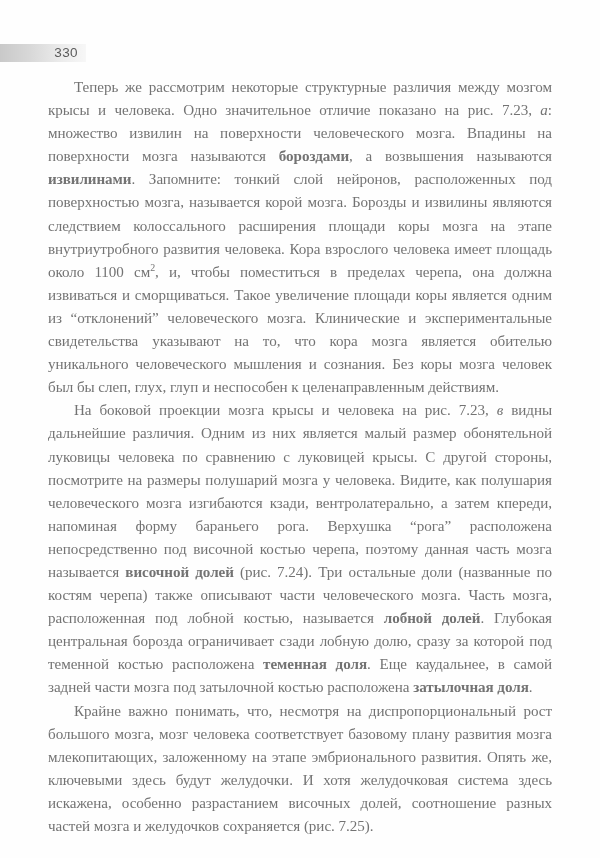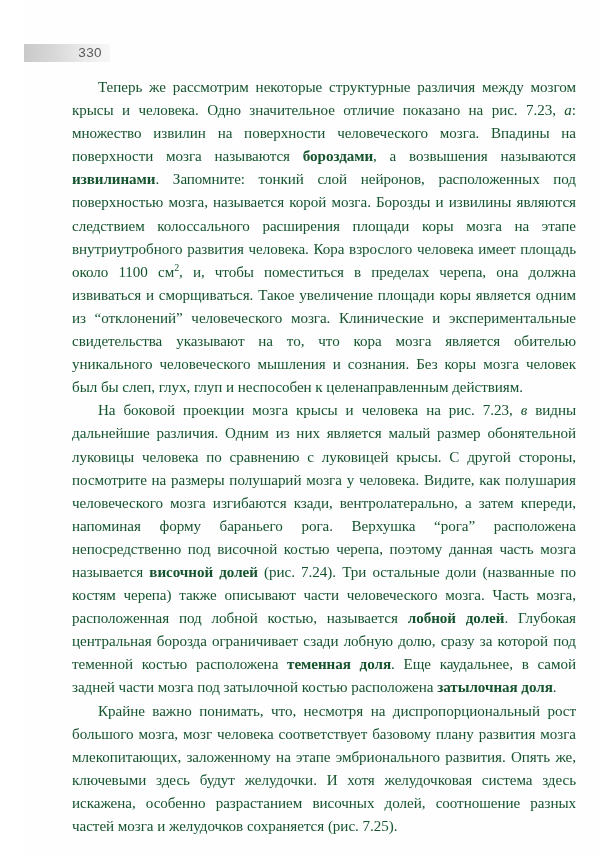--- a/index.html
+++ b/index.html
@@ -14,21 +14,20 @@
     overflow: hidden;
     font-family: "Liberation Serif", serif;
     color: #111111;
     -webkit-font-smoothing: antialiased;
   }
 
   .page {
     position: absolute;
     inset: 0;
     background: #fefefe;
-    margin-left: 24px;
   }
 
   
   .header {
     position: absolute;
     left: 0;
     top: 41px;
     width: 600px;
     height: 22px;
   }
@@ -75,21 +74,21 @@
   
   .body-text {
     position: absolute;
     left: 48px;
     top: 76px;
     width: 504px;
     font-size: 15.1px;
     line-height: 23.1px;
     text-align: justify;
     text-justify: inter-word;
-    color: #14532d;
+    color: #737373;
     letter-spacing: -0.05px;
   }
   .para {
     margin: 0;
     text-indent: 26px;
     text-align: justify;
     -webkit-hyphens: none;
     hyphens: none;
   }
   .para + .para {

